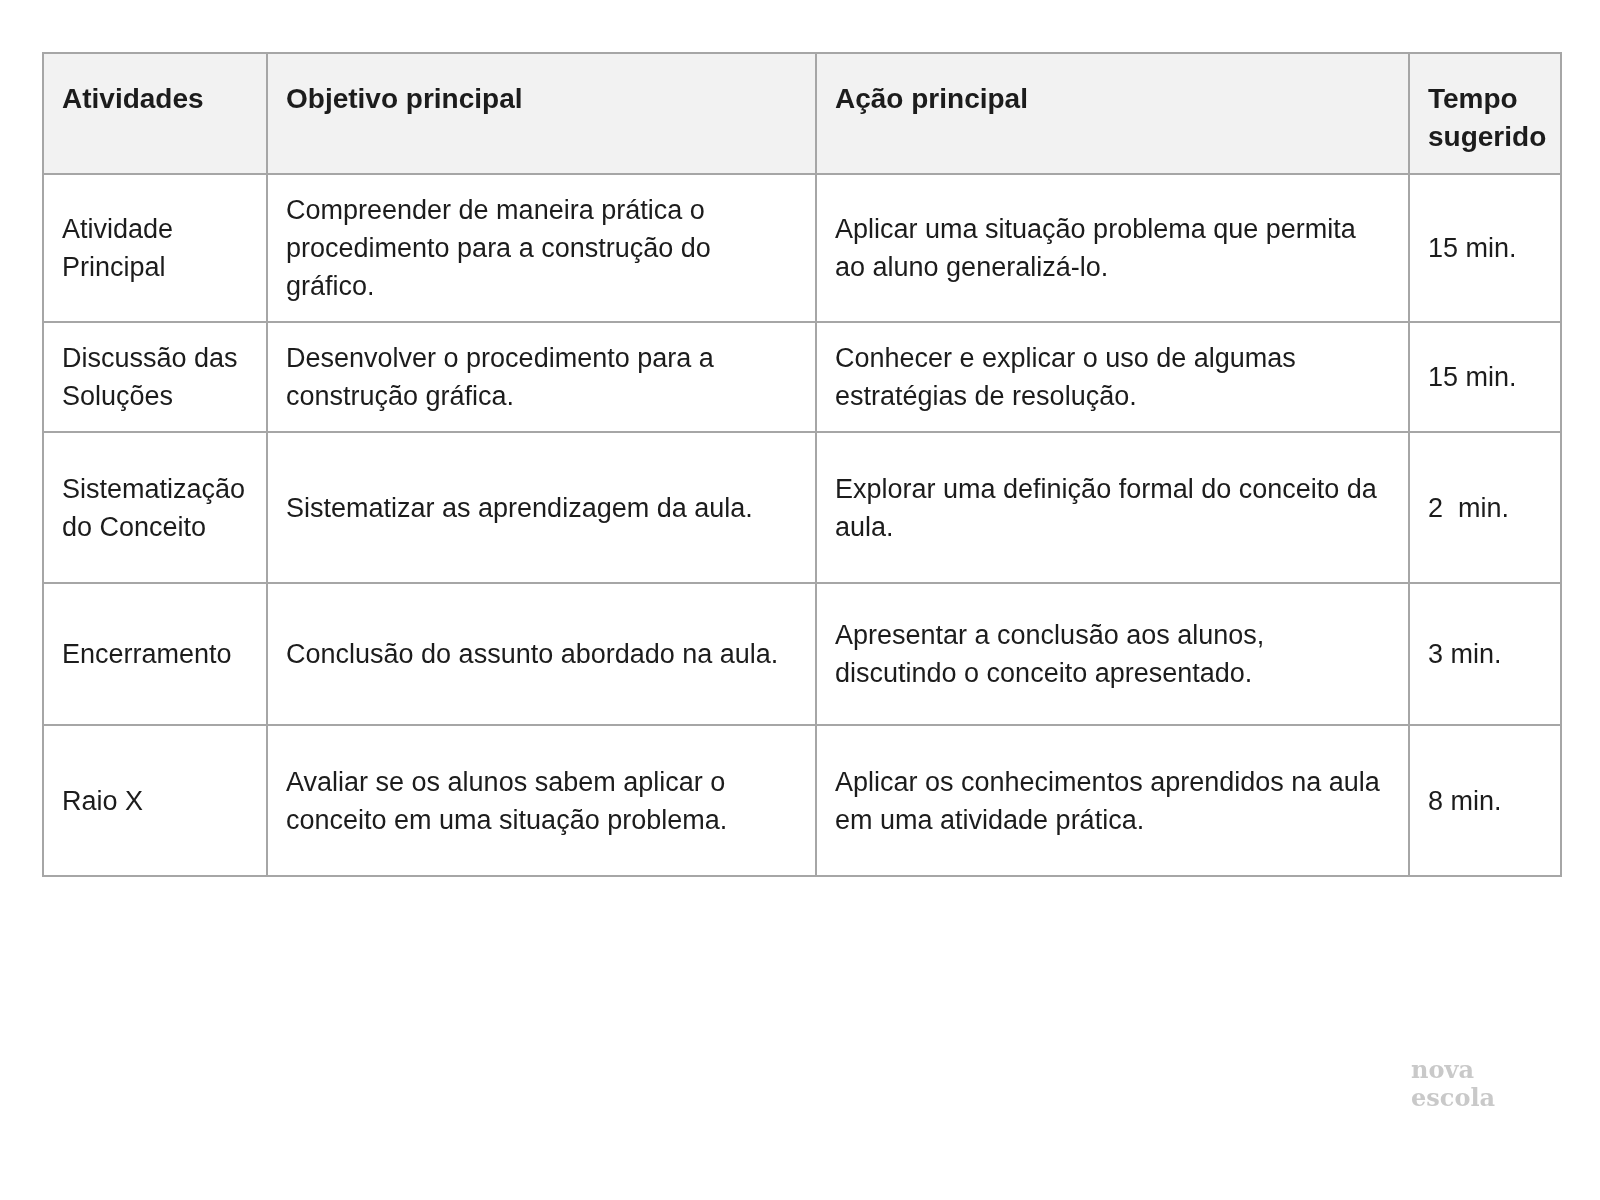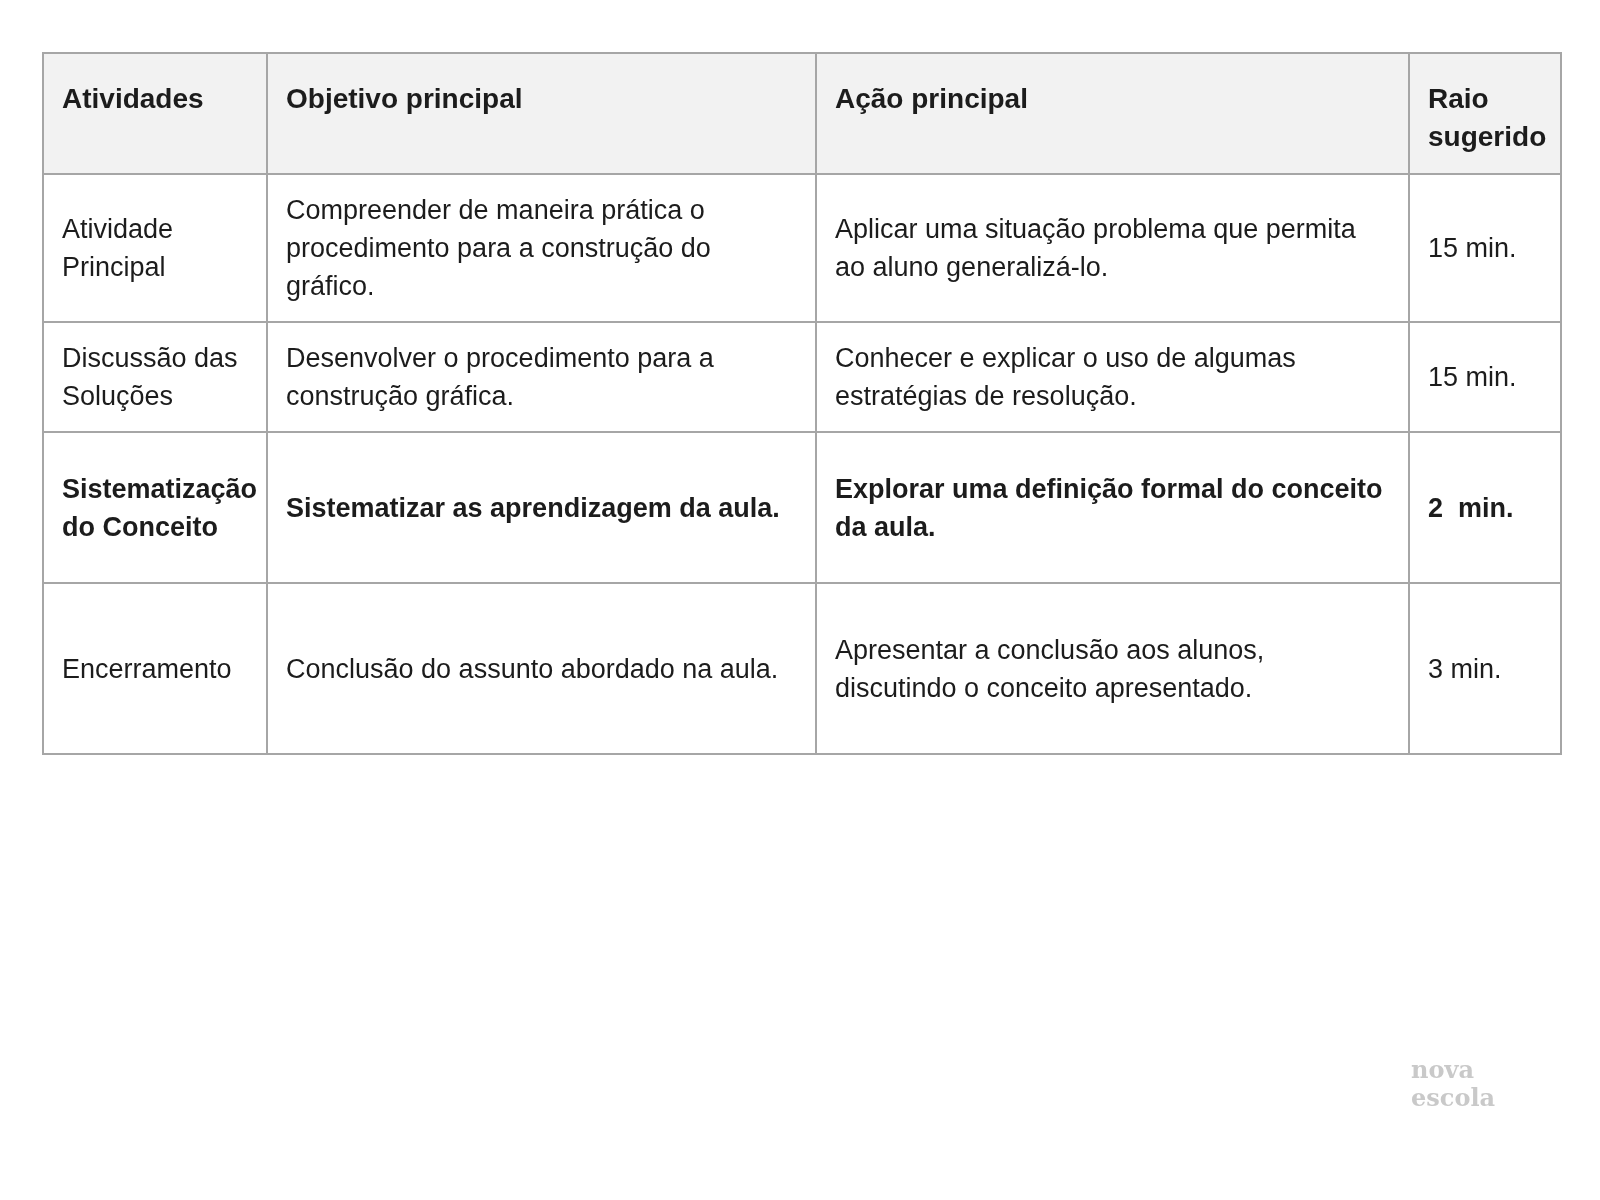--- a/index.html
+++ b/index.html
@@ -47,22 +47,22 @@
     padding-top:26px;
   }
   table.lesson-table td{
     vertical-align:middle;
     background:#ffffff;
   }
   tr.header-row{height:121px;}
   tr.row-1{height:137px;}
   tr.row-2{height:120px;}
   tr.row-3{height:109px;border-radius:6px;}
-  tr.row-4{height:151px;font-weight:bold;}
-  tr.row-5{height:171px;}
+  tr.row-4{height:151px;}
+  tr.row-5{height:142px;}
   tr.row-6{height:151px;}
   col.c-atividades{width:224px;}
   col.c-objetivo{width:549px;}
   col.c-acao{width:593px;}
   col.c-tempo{width:152px;}
   th.tempo-h{padding-left:14px;padding-right:8px;}
   td.tempo{white-space:pre-wrap;padding-left:14px;padding-right:8px;}
   .logo{
     position:absolute;
     left:1411px;
@@ -86,21 +86,21 @@
       <col class="c-atividades">
       <col class="c-objetivo">
       <col class="c-acao">
       <col class="c-tempo">
     </colgroup>
     <thead>
       <tr class="header-row">
         <th>Atividades</th>
         <th>Objetivo principal</th>
         <th>Ação principal</th>
-        <th class="tempo-h">Raio sugerido</th>
+        <th class="tempo-h">Tempo sugerido</th>
       </tr>
     </thead>
     <tbody>
       <tr class="row-2">
         <td>Atividade Principal</td>
         <td>Compreender de maneira prática o procedimento para a construção do gráfico.</td>
         <td>Aplicar uma situação problema que permita ao aluno generalizá-lo.</td>
         <td class="tempo">15 min.</td>
       </tr>
       <tr class="row-3">
@@ -114,20 +114,26 @@
         <td>Sistematizar as aprendizagem da aula.</td>
         <td>Explorar uma definição formal do conceito da aula.</td>
         <td class="tempo">2  min.</td>
       </tr>
       <tr class="row-5">
         <td>Encerramento</td>
         <td>Conclusão do assunto abordado na aula.</td>
         <td>Apresentar a conclusão aos alunos, discutindo o conceito apresentado.</td>
         <td class="tempo">3 min.</td>
       </tr>
+      <tr class="row-6">
+        <td>Raio X</td>
+        <td>Avaliar se os alunos sabem aplicar o conceito em uma situação problema.</td>
+        <td>Aplicar os conhecimentos aprendidos na aula em uma atividade prática.</td>
+        <td class="tempo">8 min.</td>
+      </tr>
     </tbody>
   </table>
 
   <div class="logo">
     <div>nova</div>
     <div>escola</div>
   </div>
 
 </div>
 

